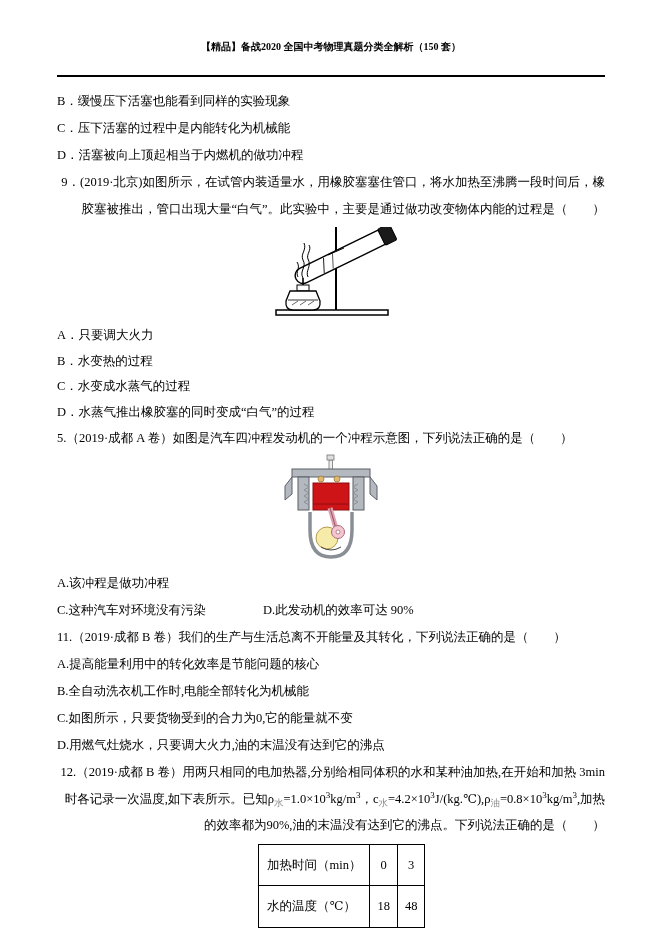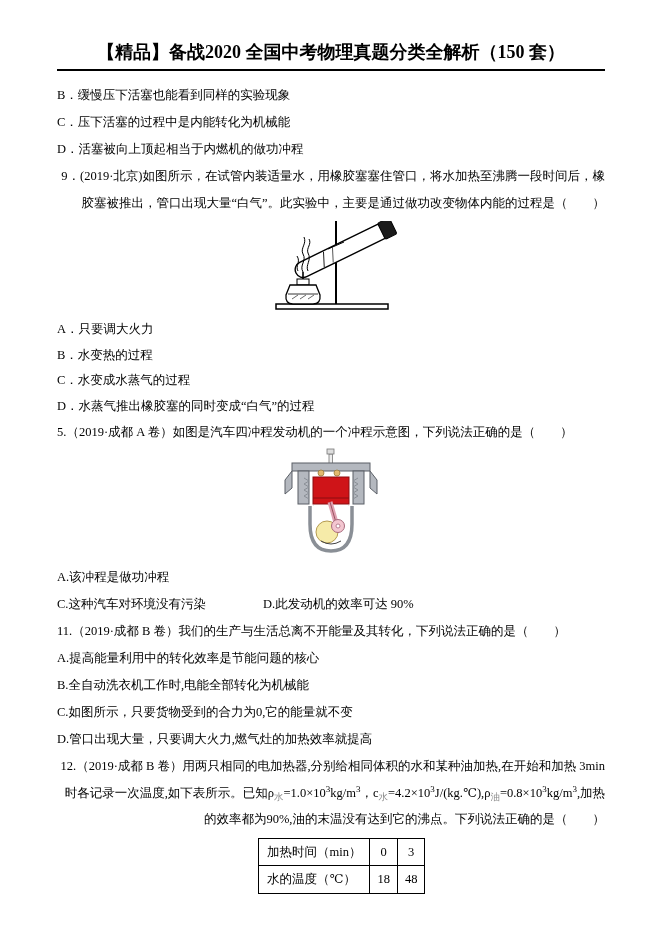--- a/index.html
+++ b/index.html
@@ -9,39 +9,39 @@
     width:661px; height:935px;
     background:#fff;
     font-family:"Liberation Serif","DejaVu Serif",serif;
     color:#000;
     font-size:12.5px;
     overflow:hidden;
   }
   .header {
     margin:0 56px 0 57px;
     padding-top:40px;
-    padding-bottom:5px;
+    padding-bottom:21px;
     text-align:center;
     font-weight:bold;
-    font-size:18px;
+    font-size:10px;
     border-bottom:2px solid #000;
   }
   .content { margin:0 56px 0 57px; }
   .line { margin:0; line-height:27px; }
   .stem { margin:0; line-height:26px;text-align:right; }
   .opt-row { display:flex; }
   .opt-row .col1 { width:206px; }
   .fig { text-align:center; }
   .fig-tube { margin:4px 0 0 0; }
   .fig-engine { margin:2px 0 2px 0; }
   .rt-sub { font-size:9.5px; color:#8a8a8a; vertical-align:-3px; line-height:0; }
   .rt-sup { font-size:9px; vertical-align:5px; line-height:0; }
   .tbl-wrap { margin:5px 0 0 201px; }
   table.data { border-collapse:collapse; font-size:12.5px; }
-  table.data td { border:1px solid #000; height:27px; padding:7px 8px; line-height:1; }
+  table.data td { border:1px solid #000; height:27px; padding:14px 8px; line-height:1; }
   table.data td.num { text-align:center; padding:0 7px; min-width:22px; }
   .spacer-top { height:11px; }
 </style>
 </head>
 <body>
 
 <div class="page">
 
   <div class="header">
     <span>【精品】备战2020 全国中考物理真题分类全解析（150 套）</span>
@@ -152,21 +152,21 @@
         <p class="line col1">C.这种汽车对环境没有污染</p>
         <p class="line">D.此发动机的效率可达 90%</p>
       </div>
     </div>
 
     <p class="line">11.（2019·成都 B 卷）我们的生产与生活总离不开能量及其转化，下列说法正确的是（　　）</p>
     <div>
       <p class="line">A.提高能量利用中的转化效率是节能问题的核心</p>
       <p class="line">B.全自动洗衣机工作时,电能全部转化为机械能</p>
       <p class="line">C.如图所示，只要货物受到的合力为0,它的能量就不变</p>
-      <p class="line">D.管口出现大量，只要调大火力,燃气灶的加热效率就提高</p>
+      <p class="line">D.用燃气灶烧水，只要调大火力,油的末温没有达到它的沸点</p>
     </div>
 
     <p class="stem" style="line-height:26.5px"><span>12.（2019·成都 B 卷）用两只相同的电加热器,分别给相同体积的水和某种油加热,在开始和加热 3min 时各记录一次温度,如下表所示。已知ρ</span><span class="rt-sub">水</span><span>=1.0×10</span><span class="rt-sup">3</span><span>kg/m</span><span class="rt-sup">3</span><span>，c</span><span class="rt-sub">水</span><span>=4.2×10</span><span class="rt-sup">3</span><span>J/(kg.℃),ρ</span><span class="rt-sub">油</span><span>=0.8×10</span><span class="rt-sup">3</span><span>kg/m</span><span class="rt-sup">3</span><span>,加热的效率都为90%,油的末温没有达到它的沸点。下列说法正确的是（　　）</span></p>
 
     <div class="tbl-wrap">
       <table class="data">
         <tbody>
             <tr>
           <td>加热时间（min）</td>
           <td class="num">0</td>

